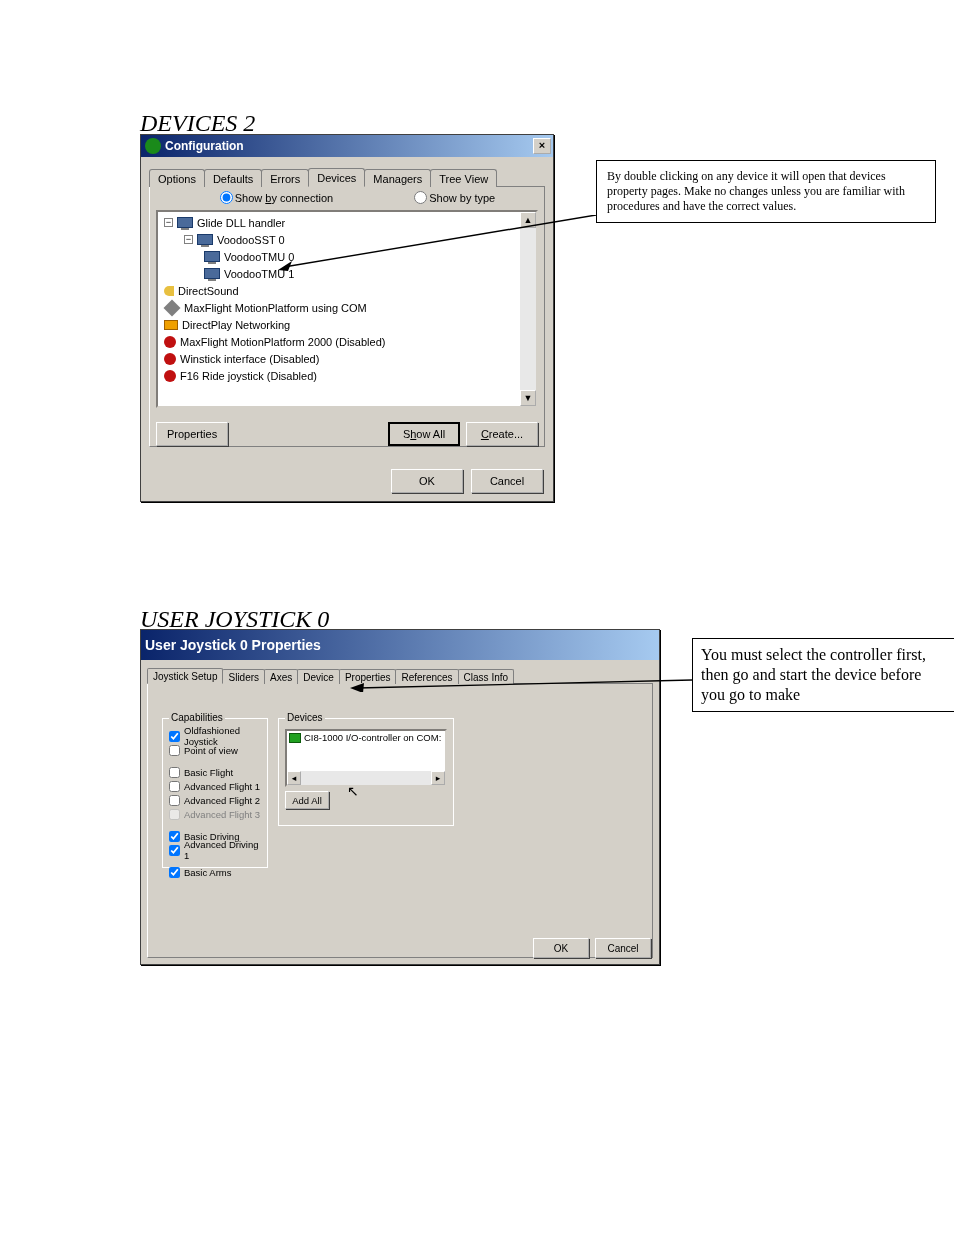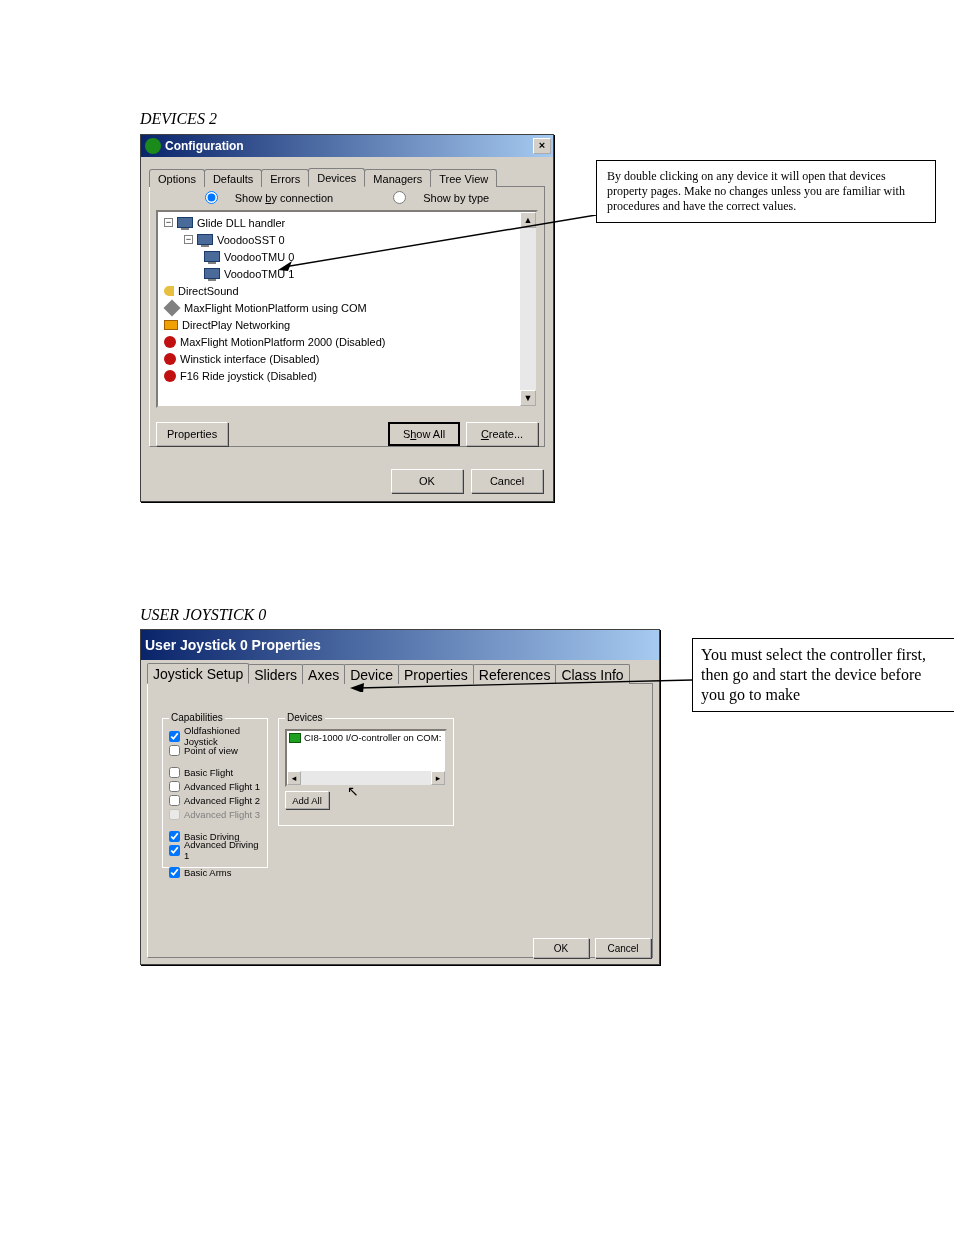--- a/index.html
+++ b/index.html
@@ -10,21 +10,21 @@
     font-family: Tahoma, Arial, sans-serif;
     font-size: 11px;
     color: #000;
     width: 954px;
     height: 1235px;
     position: relative;
   }
   .heading {
     font-family: "Times New Roman", serif;
     font-style: italic;
-    font-size: 16px;
+    font-size: 24px;
     font-weight: normal;
   }
   
   .section1 { position: absolute; left: 140px; top: 110px; }
   .dlg1 {
     position: absolute; left: 140px; top: 134px;
     width: 414px; height: 368px;
     background: #d4d0c8;
     border: 1px solid #404040;
     box-shadow: 1px 1px 0 #000;
@@ -55,21 +55,21 @@
     border: 1px solid #808080; border-bottom: none;
     border-radius: 3px 3px 0 0;
     background: #d4d0c8;
     font-size: 11px;
     position: relative; top: 1px;
     margin-right: -1px;
   }
   .tab.active { background: #d4d0c8; border-bottom: 1px solid #d4d0c8; z-index: 1; }
   .tabpanel { border: 1px solid #fff; border-top: none; border-right-color:#808080; border-bottom-color:#808080; }
   .radiorow { text-align: center; padding: 4px 0; display:flex; justify-content:center; gap:60px; }
-  .radiorow label { display:flex; align-items:center; gap:17px; }
+  .radiorow label { display:flex; align-items:center; gap:2px;margin-left:21px; }
   .radiorow input { margin:0; }
   .tree-wrap { padding: 2px 6px 6px 6px; }
   .tree {
     background: #fff; border: 2px inset #d4d0c8;
     height: 198px; overflow: hidden; position: relative;
     font-size: 11px;
   }
   .tree-inner { position:absolute; inset:0 18px 0 0; padding: 2px 2px; }
   .tree .row { display:flex; align-items:center; height:17px; white-space:nowrap; }
   .tree .ind0 { padding-left: 4px; }
@@ -134,21 +134,21 @@
   .dlg2 .titlebar { height:30px; font-size:14px; padding-left:4px; }
   .dlg2-body { padding: 6px; }
   .tabs2 { display:flex; border-bottom:1px solid #808080; height:18px; align-items:flex-end; }
   .tab2 {
     padding: 2px 5px 1px 5px;
     border:1px solid #808080; border-bottom:none;
     border-radius: 2px 2px 0 0;
     background:#d4d0c8;
     position:relative; top:1px;
     margin-right:-1px;
-    font-size:14px;
+    font-size:10px;
   }
   .tab2.active { border-bottom:1px solid #d4d0c8; z-index:1; }
   .panel2 { border:1px solid #fff; border-top:none; border-right-color:#808080; border-bottom-color:#808080; padding:6px 6px 6px 6px; height:274px; }
   .fieldset {
     border:1px groove #fff; padding: 10px 6px 6px 6px; position:relative;
   }
   .fieldset .leg { position:absolute; left:6px; top:-7px; background:#d4d0c8; padding:0 2px; font-size:10px; }
   .fs-left { position:absolute; left:14px; top:34px; width:106px; height:150px; }
   .fs-right { position:absolute; left:130px; top:34px; width:176px; height:108px; }
   .cb-row { display:flex; align-items:center; gap:4px; font-size:9.5px; height:14px; }

